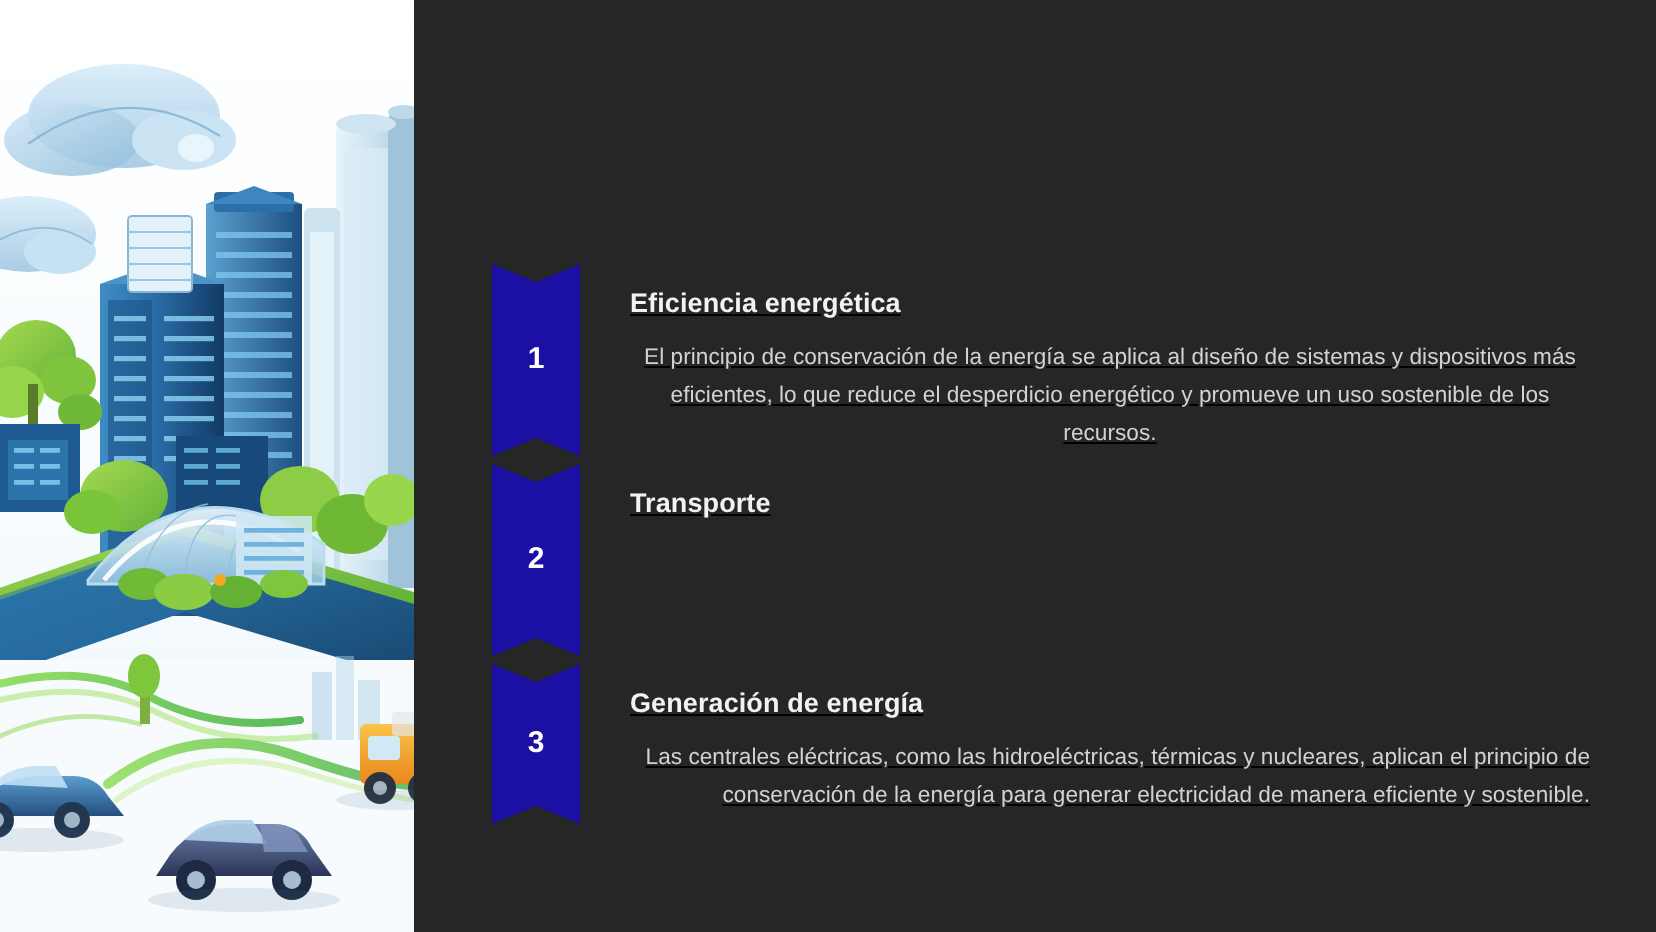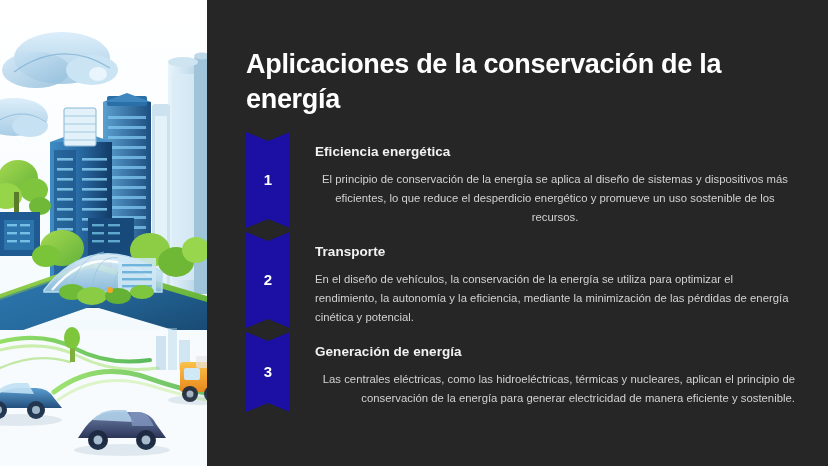--- a/index.html
+++ b/index.html
@@ -46,21 +46,21 @@
     background:var(--badge, #1c0fa3);
     -webkit-clip-path:polygon(0 0, 50% 9px, 100% 0, 100% 100%, 50% calc(100% - 9px), 0 100%);
     clip-path:polygon(0 0, 50% 9px, 100% 0, 100% 100%, 50% calc(100% - 9px), 0 100%);
     display:flex; align-items:center; justify-content:center;
   }
   .badge-num {
     color:#ffffff; font-size:15px; font-weight:700; line-height:1;
     position:relative; top:-1px;
   }
 
-  .item-text { flex:1 1 auto; padding-left:25px; padding-top:12px; }
+  .item-text { flex:1 1 auto; padding-left:25px; padding-top:12px;text-decoration:underline; }
   .item-heading {
     color:#f2f2f2; font-size:13.5px; font-weight:700;
     line-height:1.25; margin-bottom:9px; letter-spacing:0.05px;
   }
   .item-body {
     color:#d2d2d2; font-size:11.3px; font-weight:400;
     line-height:1.68; max-width:480px; letter-spacing:0.02px;
   }
 
   .item-1 .badge-wrap { min-height:96px; }
@@ -331,21 +331,20 @@
       <g opacity="0.12" fill="#3c6a8a">
         <ellipse cx="18" cy="420" rx="44" ry="6"></ellipse>
         <ellipse cx="122" cy="450" rx="48" ry="6"></ellipse>
         <ellipse cx="198" cy="400" rx="30" ry="5"></ellipse>
       </g>
     </svg>
   </div>
 
   <div class="content-panel">
 
-    <h1 class="page-title" style="color: rgb(255, 255, 255);">Aplicaciones de la conservación de la energía</h1>
 
     <div class="items">
 
       <div class="item item-1">
         <div class="badge-wrap">
           <div class="badge" style="--badge: #1c0fa3;">
             <span class="badge-num">1</span>
           </div>
         </div>
         <div class="item-text">
@@ -355,21 +354,20 @@
       </div>
 
       <div class="item item-2">
         <div class="badge-wrap">
           <div class="badge" style="--badge: #1c0fa3;">
             <span class="badge-num">2</span>
           </div>
         </div>
         <div class="item-text">
           <div class="item-heading">Transporte</div>
-          <div class="item-body" style="color: rgb(210, 210, 210);">En el diseño de vehículos, la conservación de la energía se utiliza para optimizar el rendimiento, la autonomía y la eficiencia, mediante la minimización de las pérdidas de energía cinética y potencial.</div>
         </div>
       </div>
 
       <div class="item item-3">
         <div class="badge-wrap">
           <div class="badge" style="--badge: #1c0fa3;">
             <span class="badge-num">3</span>
           </div>
         </div>
         <div class="item-text">

